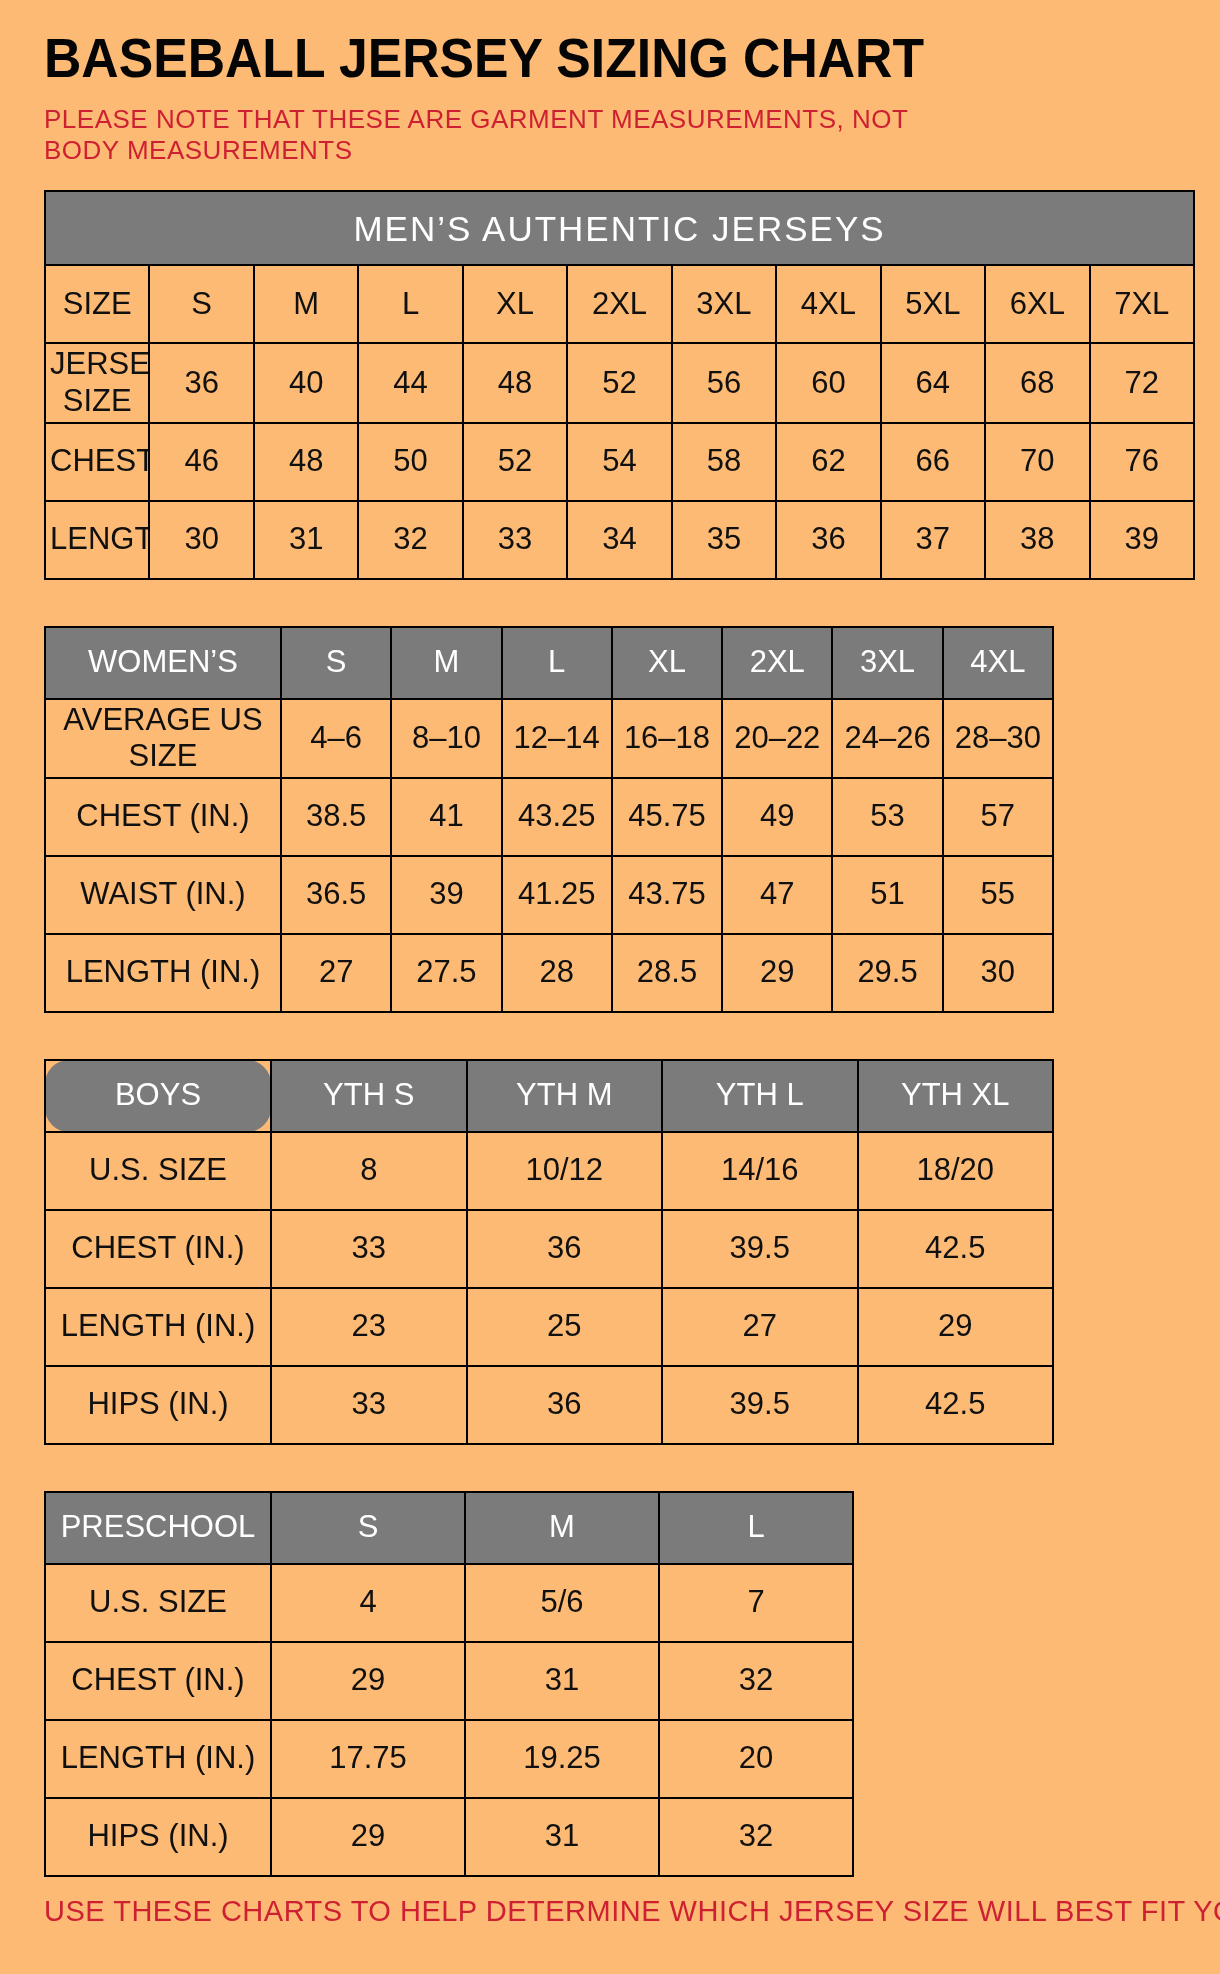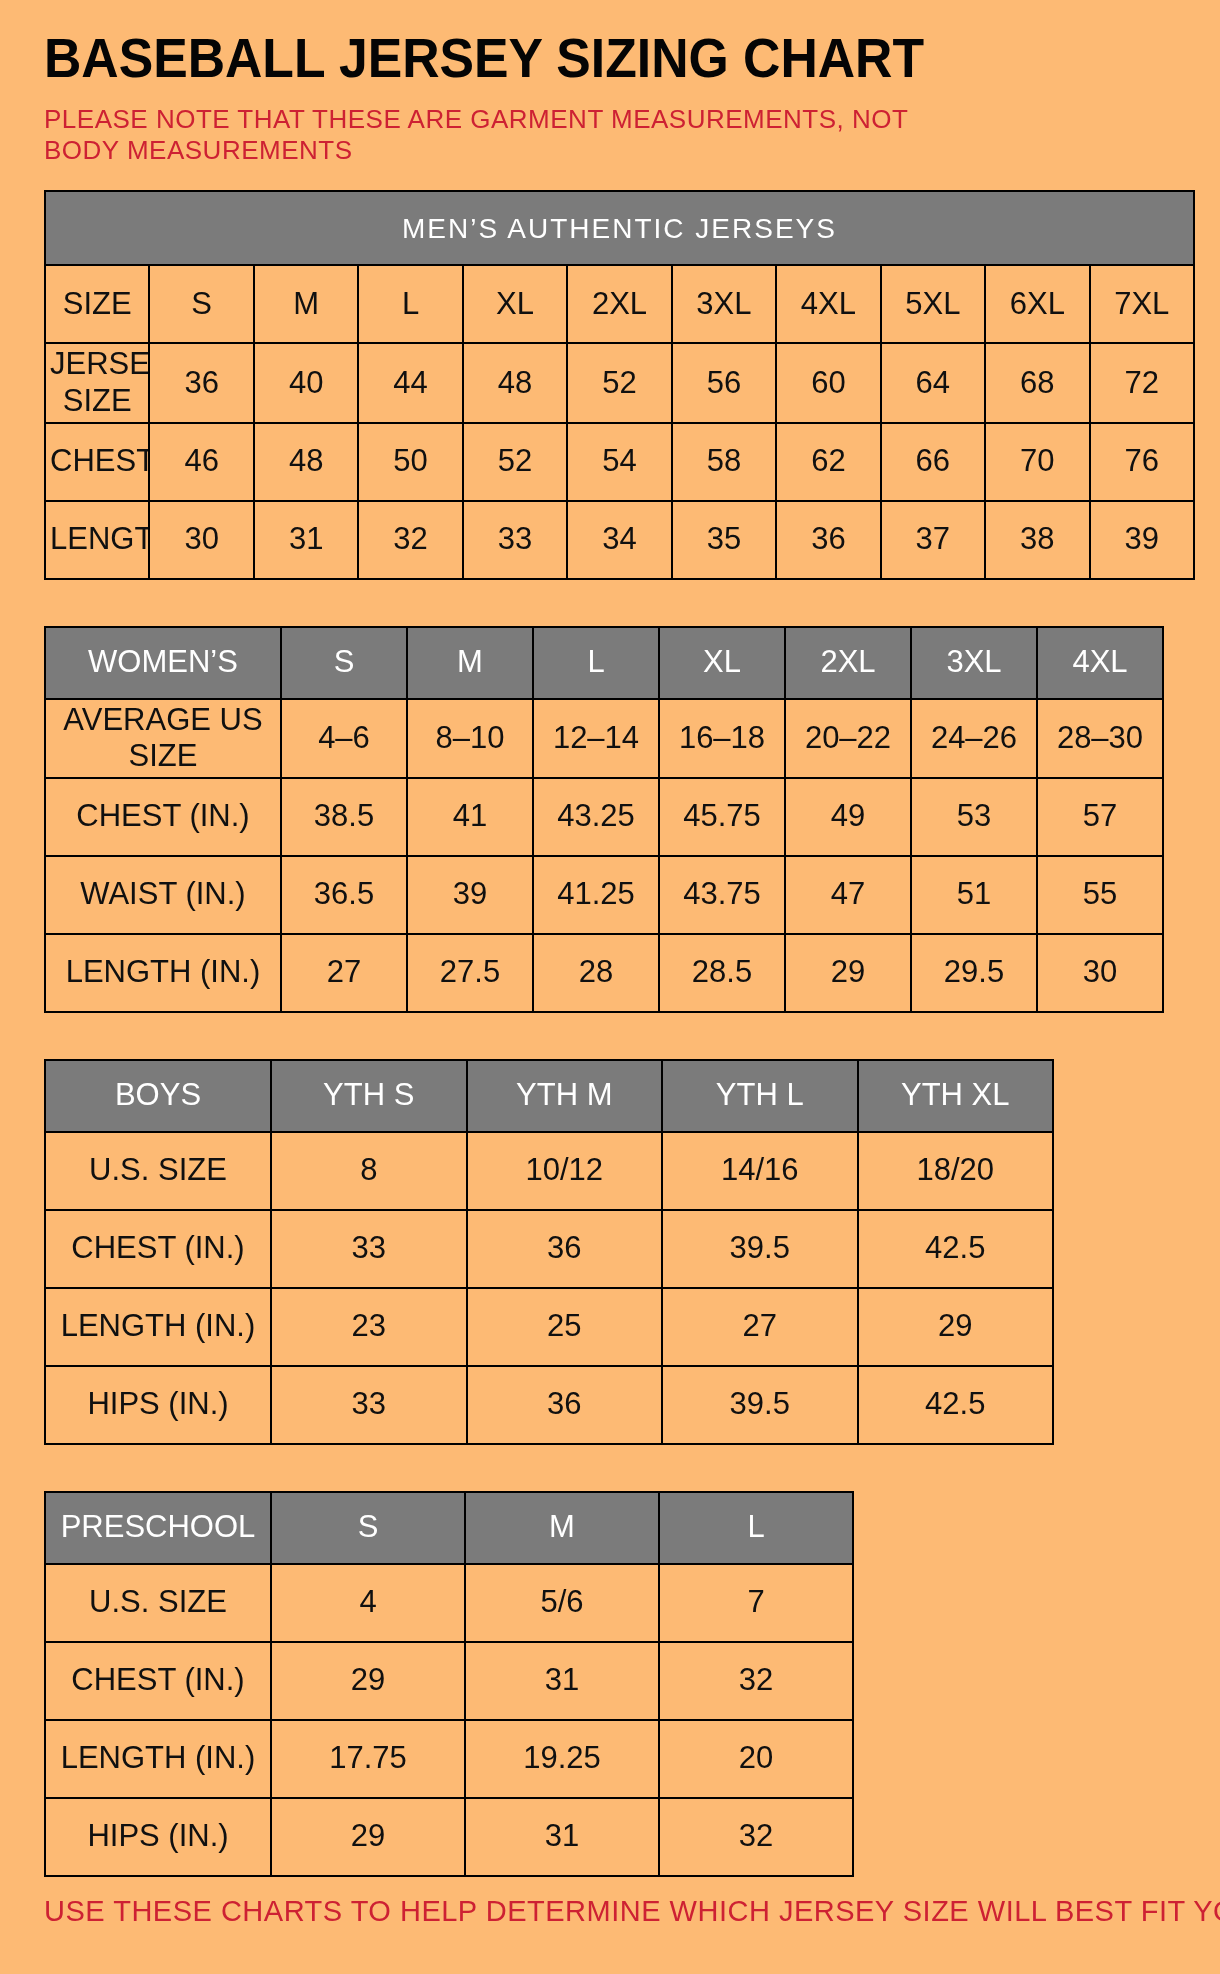--- a/index.html
+++ b/index.html
@@ -52,36 +52,36 @@
     font-weight: normal;
     color: #101010;
     padding: 2px 4px;
     height: 78px;
     line-height: 1.18;
     overflow: hidden;
   }
   .size-table .table-title {
     background: #7b7b7b;
     color: #ffffff;
-    font-size: 28px;
+    font-size: 35px;
     letter-spacing: 2px;
     height: 74px;
   }
   .size-table tr.header-row th {
     background: #7b7b7b;
     color: #ffffff;
     height: 72px;
   }
   
   .t-mens { width: 1151px; margin-top: 24px; }
   .t-mens td:first-child, .t-mens tr:not(.title-row) th:first-child { width: 226px; }
-  .t-womens { width: 1120px; margin-top: 46px; }
+  .t-womens { width: 1010px; margin-top: 46px; }
   .t-womens td:first-child, .t-womens th:first-child { width: 236px; }
   .t-boys { width: 1010px; margin-top: 46px; }
-  .t-boys td:first-child, .t-boys th:first-child { width: 226px; }
+  .t-boys td:first-child, .t-boys th:first-child { width: 226px; border-radius: 24px; }
   .t-preschool { width: 810px; margin-top: 46px; }
   .t-preschool td:first-child, .t-preschool th:first-child { width: 226px; }
 </style>
 </head>
 <body>
 
 <div class="page">
 
   <h1 class="page-title">BASEBALL JERSEY SIZING CHART</h1>
 

